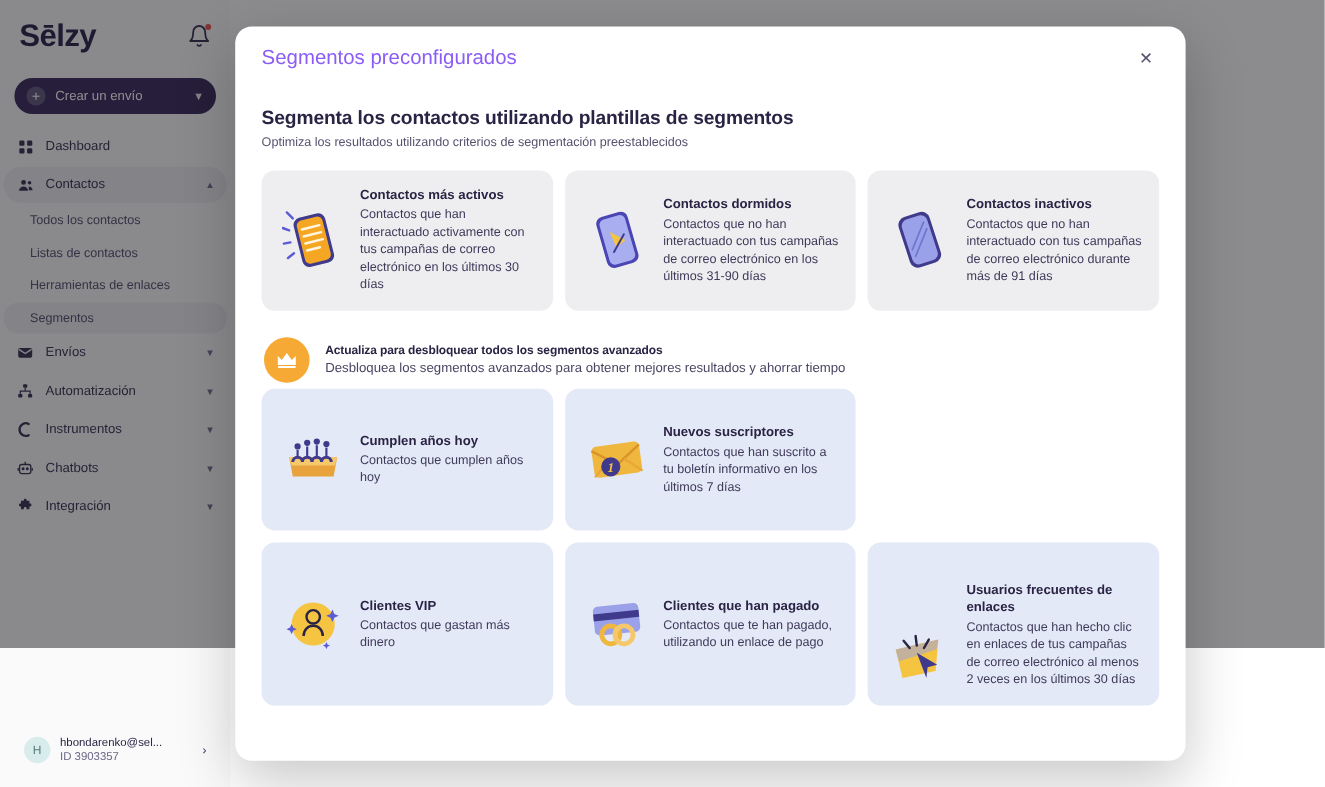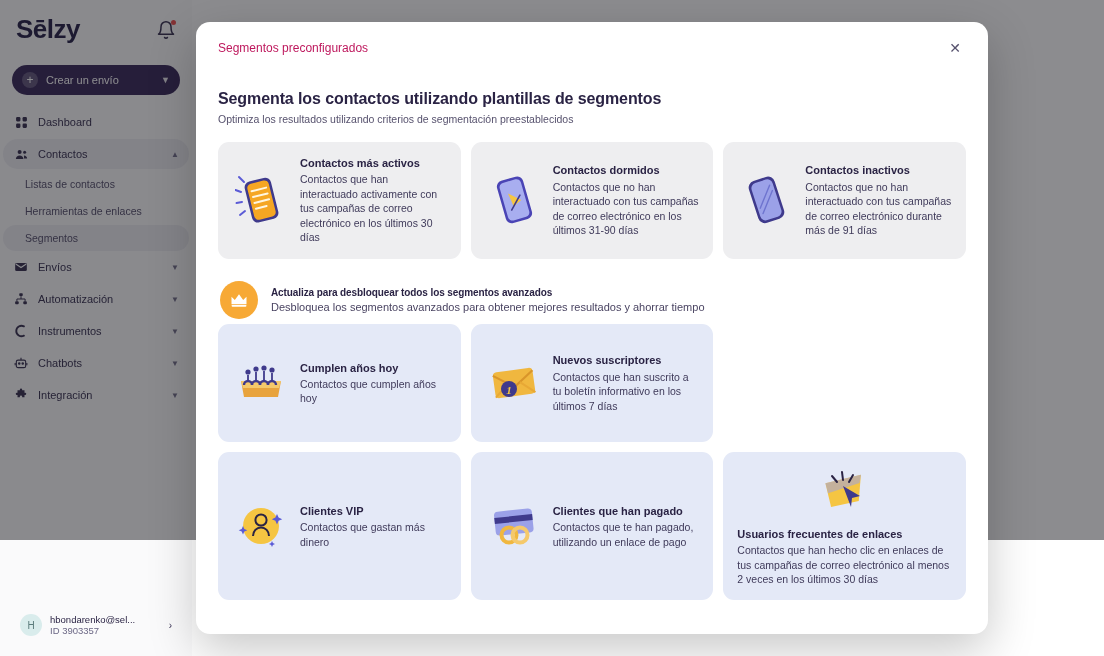--- a/index.html
+++ b/index.html
@@ -82,21 +82,21 @@
     position: absolute; left: 196px; top: 22px;
     width: 792px; height: 612px;
     background: #ffffff; border-radius: 14px;
     box-shadow: 0 16px 48px rgba(0,0,0,0.22);
     overflow: hidden;
   }
   .modal-head {
     height: 52px; display: flex; align-items: center;
     padding: 0 22px 0 22px;
   }
-  .modal-title { font-size: 12px; color: #be185d; flex: 1; }
+  .modal-title { font-size: 17px; color: #8b5cf6; flex: 1; }
   .close-btn {
     width: 22px; height: 22px; display: flex; align-items: center; justify-content: center;
     font-size: 14px; color: #56516d; cursor: pointer;
   }
 
   .modal-body { padding: 16px 22px 0 22px; }
   .sec-title { font-size: 16px; font-weight: 700; color: #2a2344; letter-spacing: -0.1px; }
   .sec-sub { font-size: 10.5px; color: #56516d; margin-top: 5px; }
 
   .grid { display: grid; grid-template-columns: repeat(3, 1fr); gap: 10px; margin-top: 17px; }
@@ -119,21 +119,21 @@
     width: 38px; height: 38px; border-radius: 50%; background: #f7a935;
     display: flex; align-items: center; justify-content: center; flex: none;
   }
   .banner .b-title { font-size: 10px; font-weight: 700; color: #2a2344; letter-spacing: -0.1px; }
   .banner .b-sub { font-size: 11px; color: #4a4462; margin-top: 3px; }
 
   .grid2 { margin-top: 5px; }
   .grid3 { margin-top: 10px; }
   .grid2 .card, .grid3 .card { min-height: 118px; align-items: center; }
   .grid3 .card { min-height: 136px; }
-  .grid3 .card.tall { align-items: center; flex-direction: column; }
+  .grid3 .card.tall { align-items: flex-end; }
 </style>
 </head>
 <body>
 
 <div id="app">
 
   <aside class="sidebar">
     <div class="sb-top">
       <div class="logo">Sēlzy</div>
       <div class="bell-wrap">
@@ -170,20 +170,23 @@
               <circle cx="9" cy="8" r="3.2"></circle>
               <circle cx="17" cy="8.5" r="2.4"></circle>
               <path d="M3 19c0-3.3 2.7-5.5 6-5.5s6 2.2 6 5.5z"></path>
               <path d="M16 13.5c2.6.2 5 1.9 5 5h-5z"></path>
             </svg>
         </span>
         <span class="lbl">Contactos</span>
         <span class="chev">▲</span>
       </div>
 
+      <div class="sub-item">
+        <span>Todos los contactos</span>
+      </div>
       <div class="sub-item">
         <span>Listas de contactos</span>
       </div>
       <div class="sub-item">
         <span>Herramientas de enlaces</span>
       </div>
       <div class="sub-item active">
         <span>Segmentos</span>
       </div>
 

